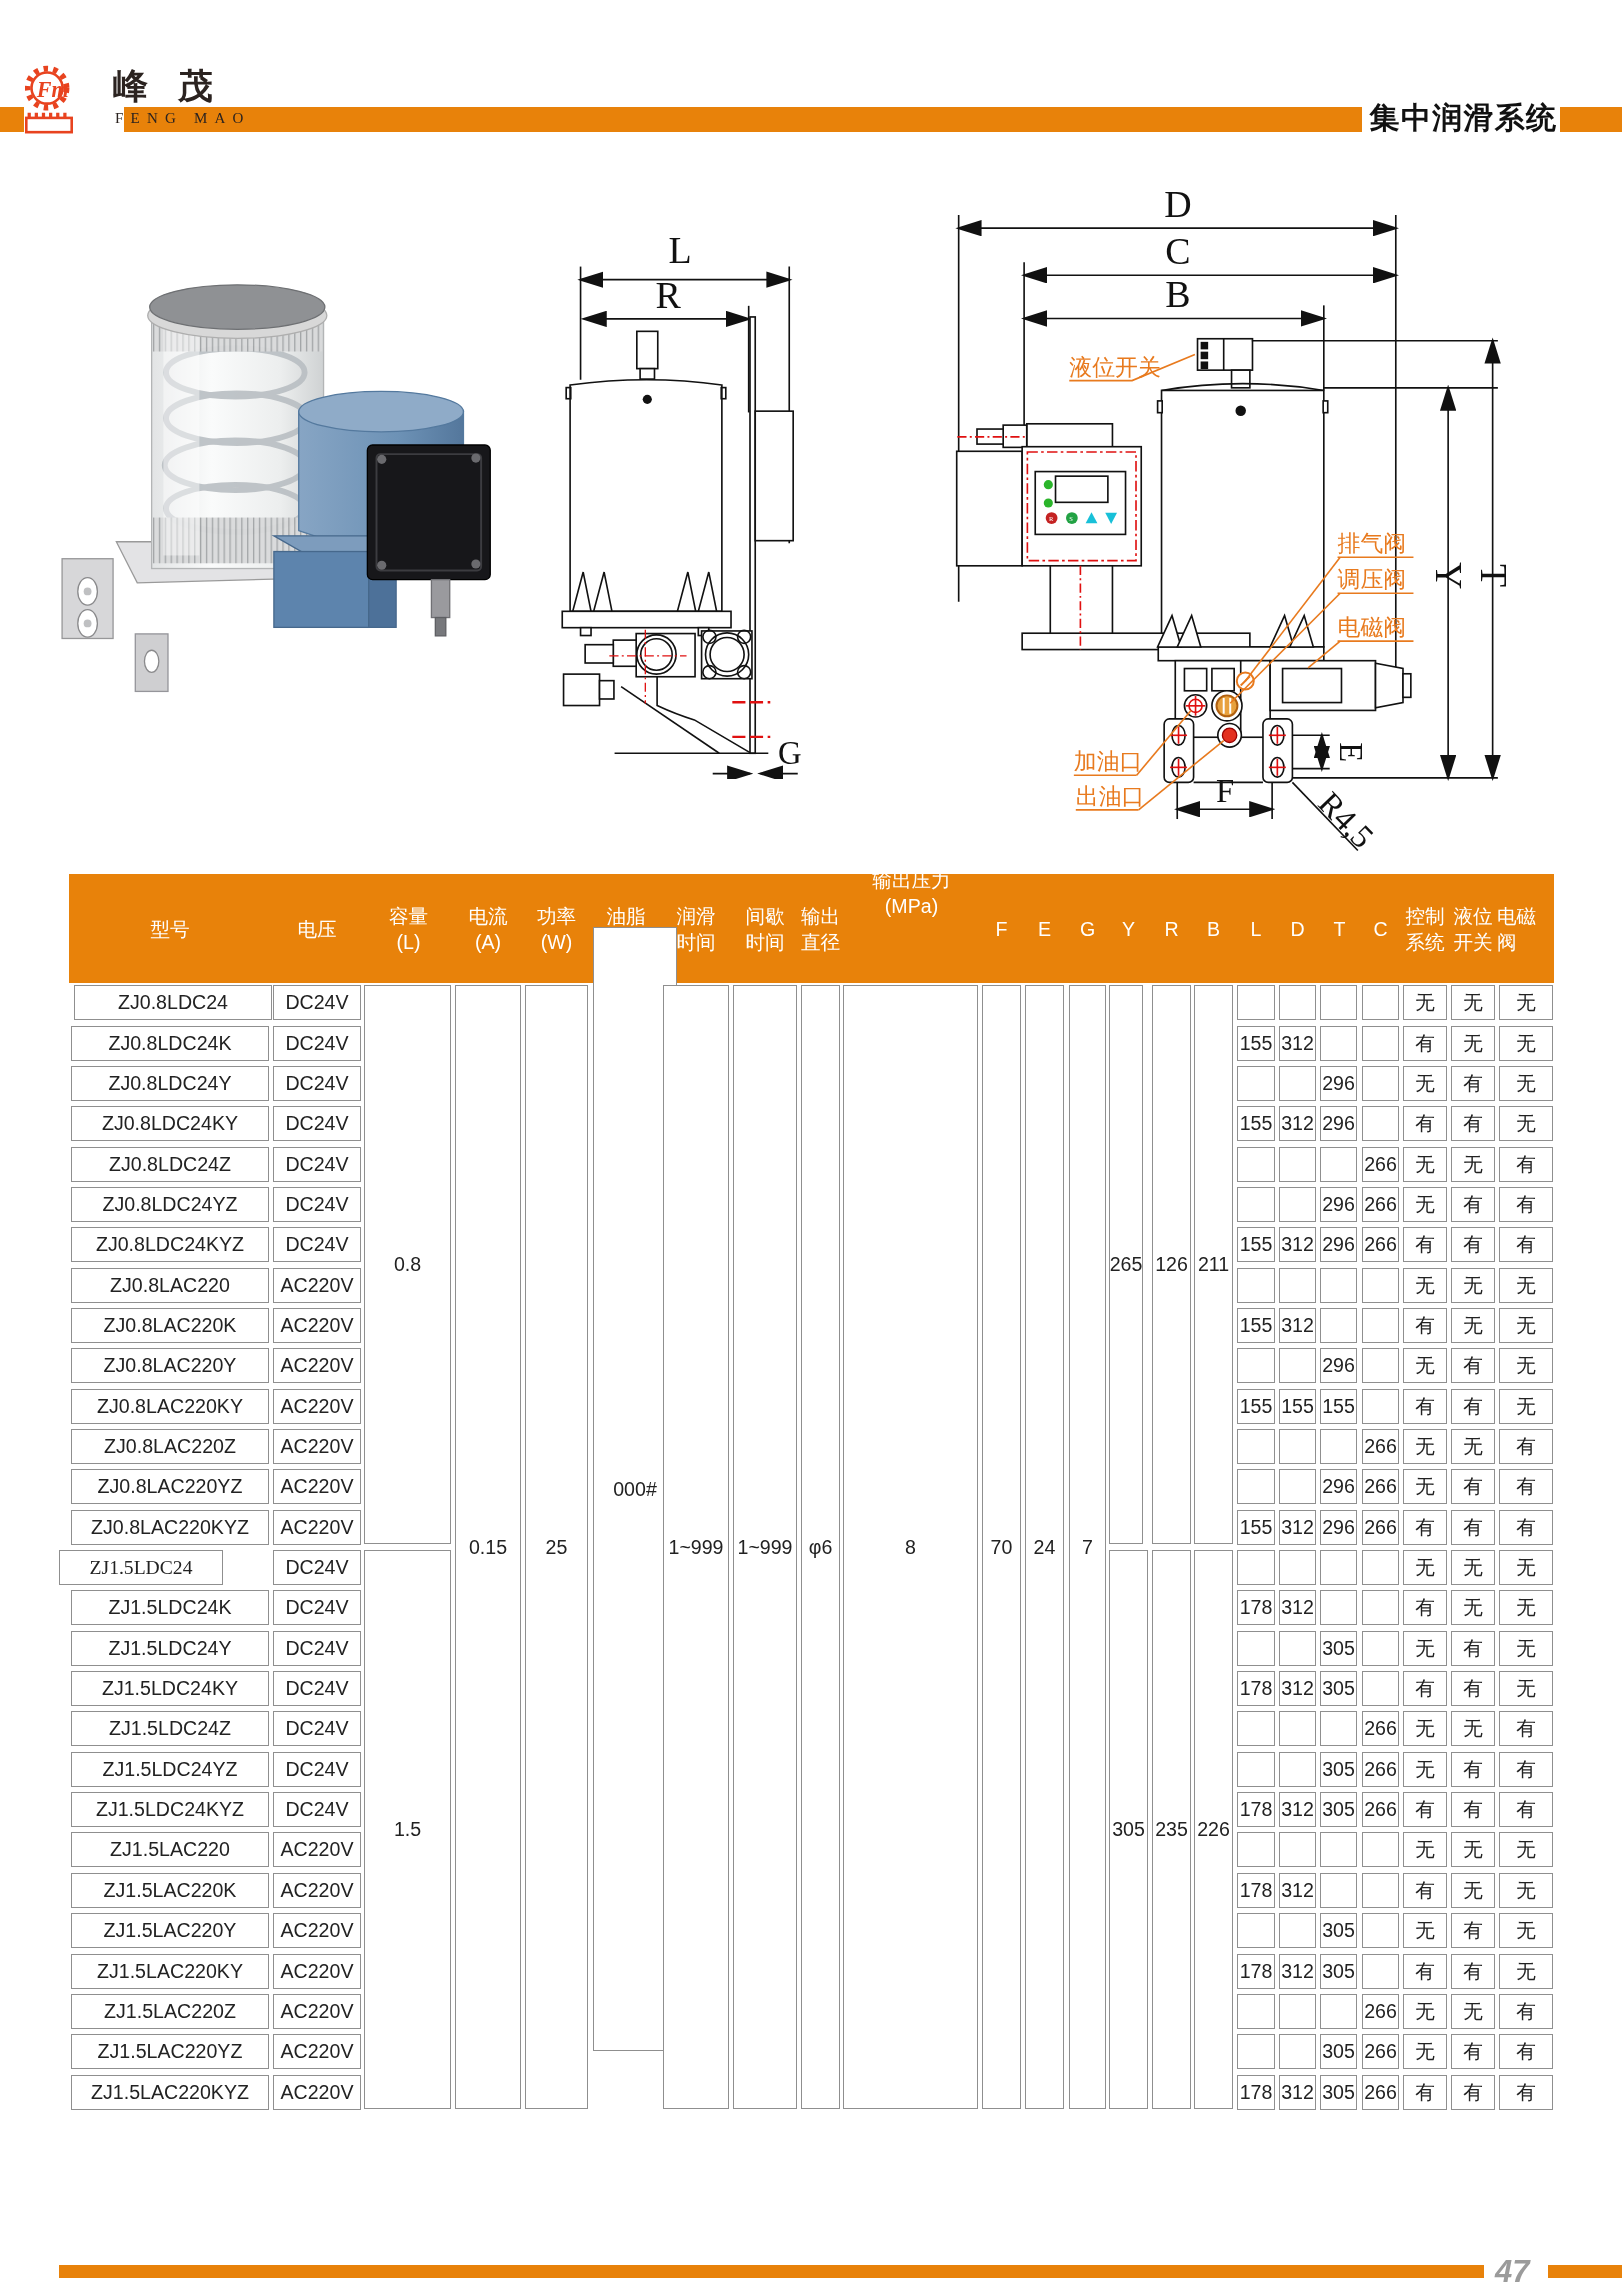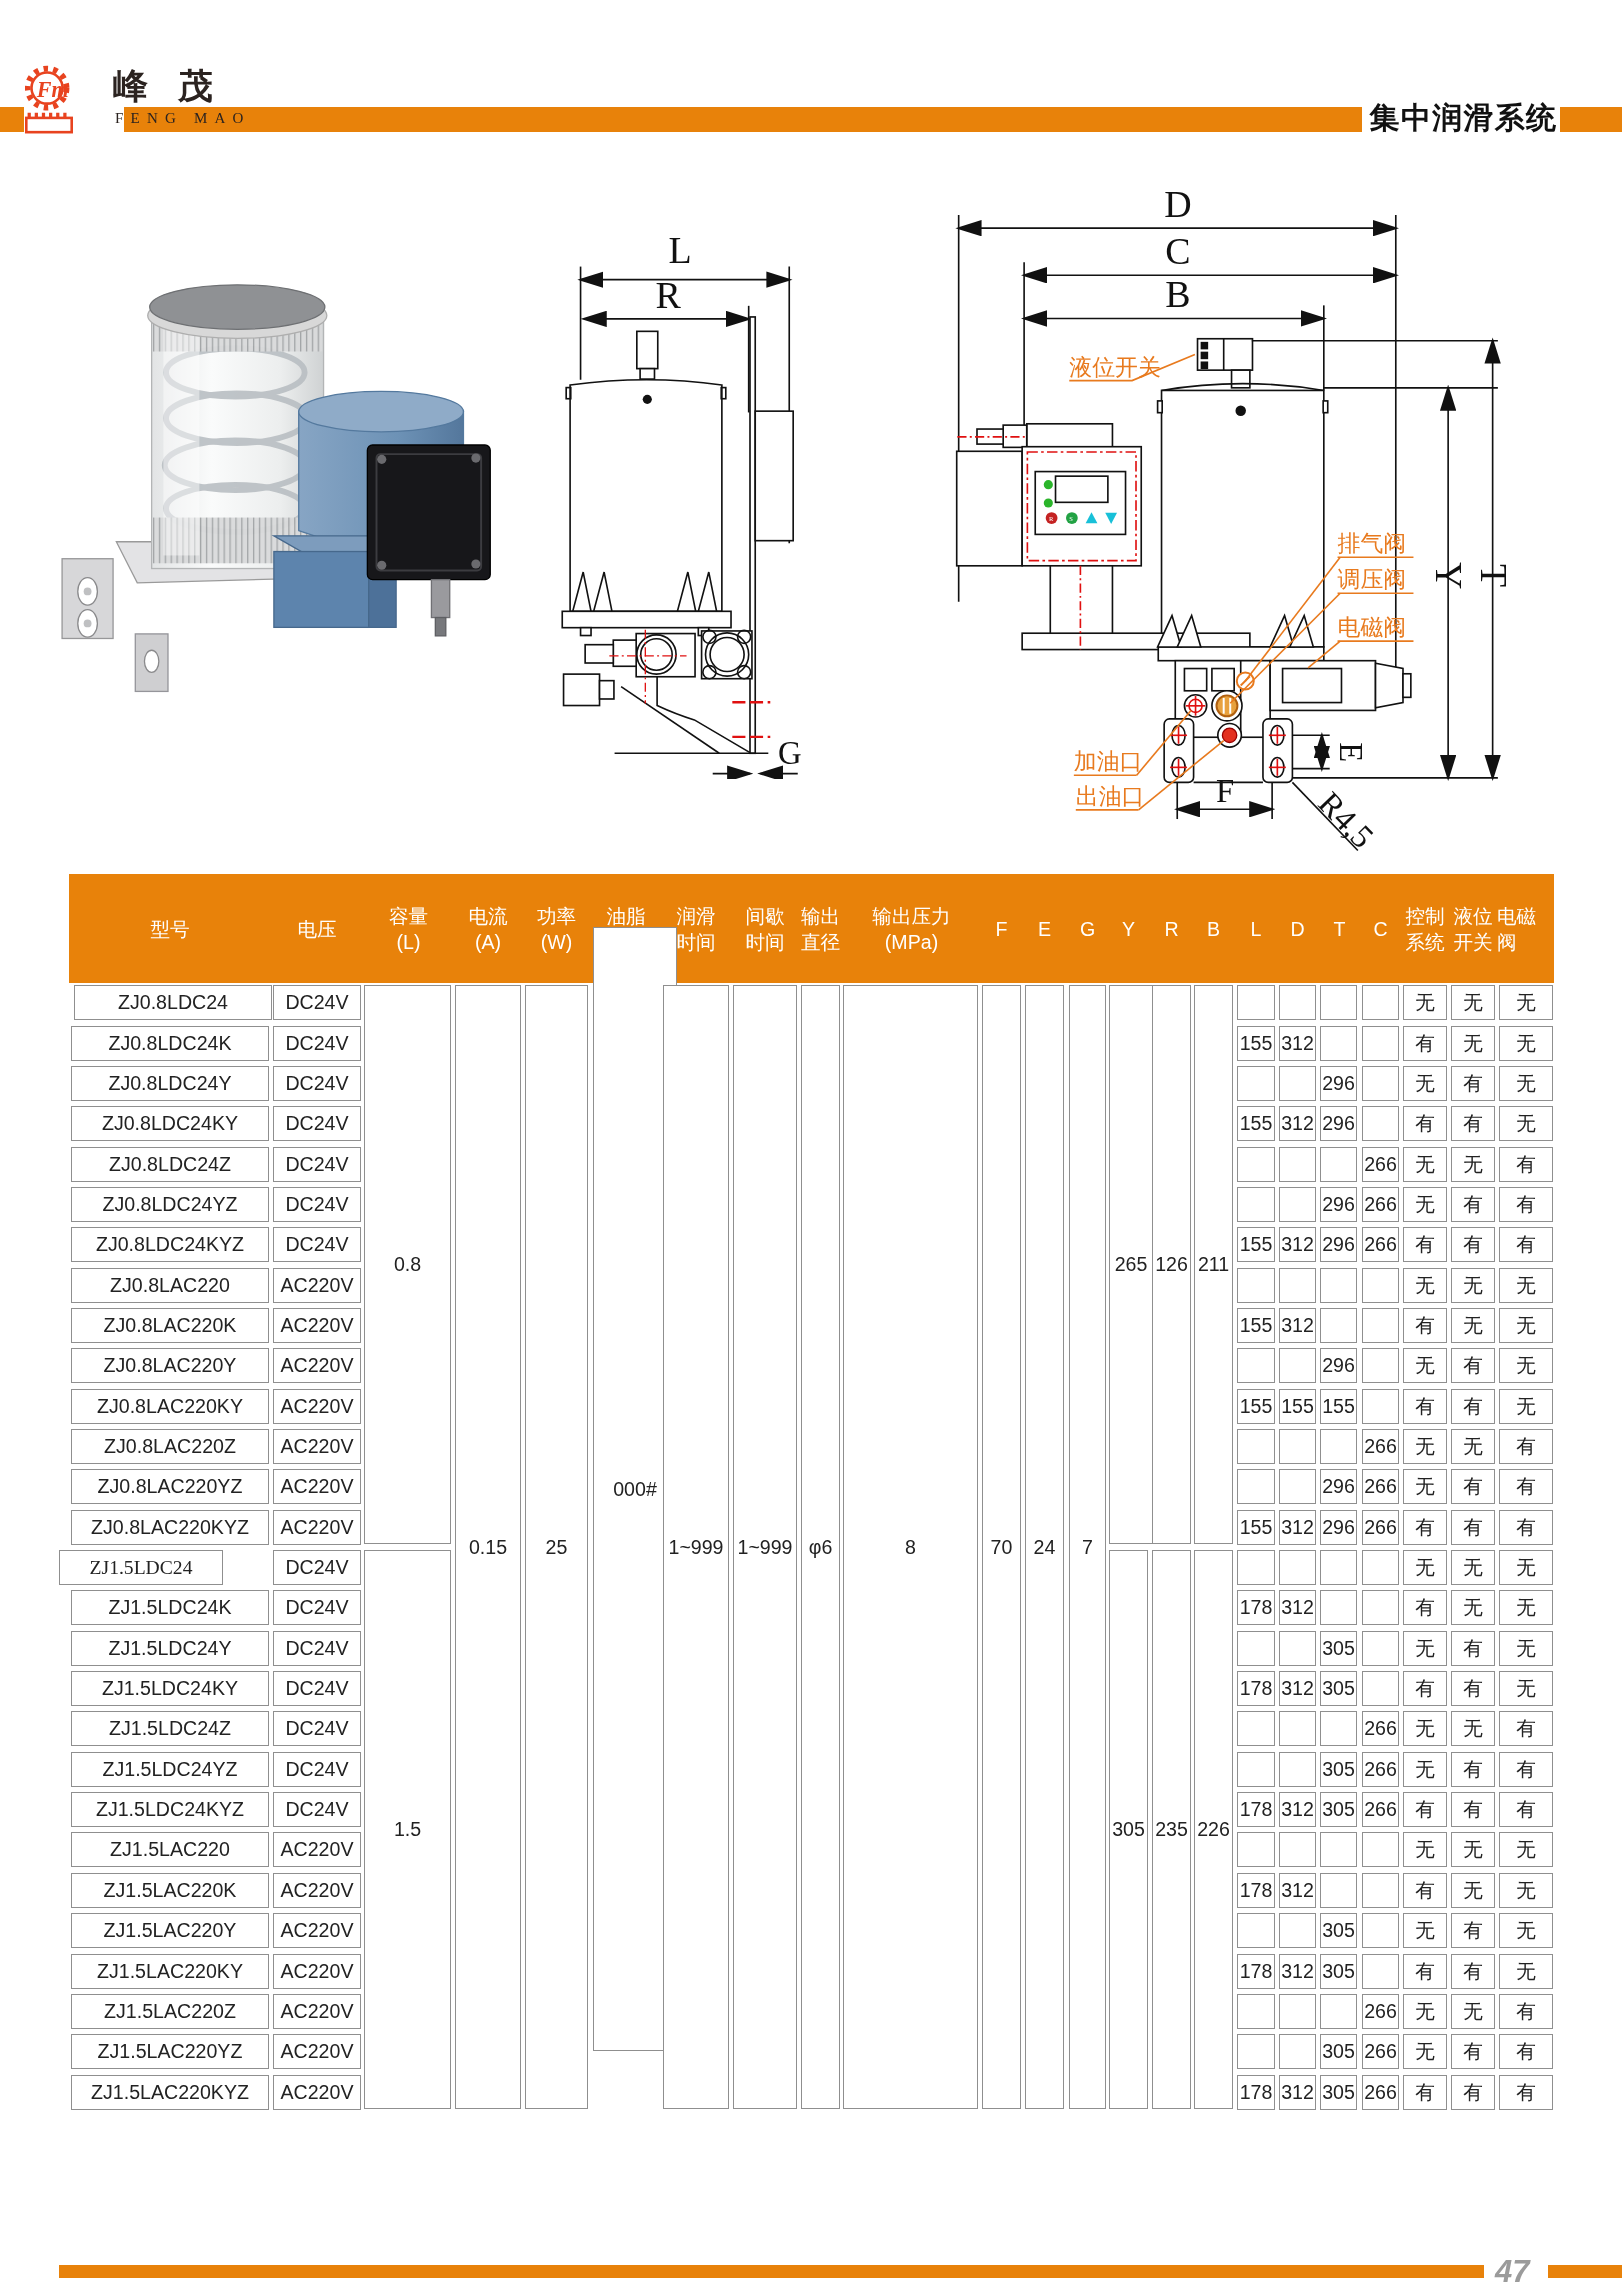--- a/index.html
+++ b/index.html
@@ -352,21 +352,21 @@
         <div>时间</div>
       </div>
       <div class="th" style="left: 731px; top: 874px; width: 68px; height: 109px;">
         <div>间歇</div>
         <div>时间</div>
       </div>
       <div class="th" style="left: 799px; top: 874px; width: 43px; height: 109px;">
         <div>输出</div>
         <div>直径</div>
       </div>
-      <div class="th" style="left: 842px; top: 874px; width: 139px; height: 109px;">
+      <div class="th" style="left: 842px; top: 838px; width: 139px; height: 109px;">
         <div>输出压力</div>
         <div>(MPa)</div>
       </div>
       <div class="th" style="left: 980px; top: 874px; width: 43px; height: 109px;">
         <div>F</div>
       </div>
       <div class="th" style="left: 1023px; top: 874px; width: 43px; height: 109px;">
         <div>E</div>
       </div>
       <div class="th" style="left: 1067px; top: 874px; width: 41px; height: 109px;">
@@ -661,21 +661,21 @@
       <div class="cell" style="left: 455px; top: 985px; width: 66px; height: 1124px;">0.15</div>
       <div class="cell" style="left: 525px; top: 985px; width: 63px; height: 1124px;">25</div>
       <div class="cell" style="left: 593px; top: 927px; width: 84px; height: 1124px;">000#</div>
       <div class="cell" style="left: 663px; top: 985px; width: 66px; height: 1124px;">1~999</div>
       <div class="cell" style="left: 733px; top: 985px; width: 64px; height: 1124px;">1~999</div>
       <div class="cell" style="left: 801px; top: 985px; width: 39px; height: 1124px;">φ6</div>
       <div class="cell" style="left: 843px; top: 985px; width: 135px; height: 1124px;">8</div>
       <div class="cell" style="left: 982px; top: 985px; width: 39px; height: 1124px;">70</div>
       <div class="cell" style="left: 1025px; top: 985px; width: 39px; height: 1124px;">24</div>
       <div class="cell" style="left: 1069px; top: 985px; width: 37px; height: 1124px;">7</div>
-      <div class="cell" style="left: 1109px; top: 985px; width: 44px; height: 559px;">265</div>
+      <div class="cell" style="left: 1109px; top: 985px; width: 34px; height: 559px;">265</div>
       <div class="cell" style="left: 1109px; top: 1550px; width: 39px; height: 559px;">305</div>
       <div class="cell" style="left: 1152px; top: 985px; width: 39px; height: 559px;">126</div>
       <div class="cell" style="left: 1152px; top: 1550px; width: 39px; height: 559px;">235</div>
       <div class="cell" style="left: 1194px; top: 985px; width: 39px; height: 559px;">211</div>
       <div class="cell" style="left: 1194px; top: 1550px; width: 39px; height: 559px;">226</div>
     </div>
 
   <div class="abs ft-bar" style="left:59px;top:2265px;width:1425px;"></div>
   <div class="abs" id="page-num" style="left:1495px;top:2254px;">47</div>
   <div class="abs ft-bar" style="left:1548px;top:2265px;width:75px;"></div>

